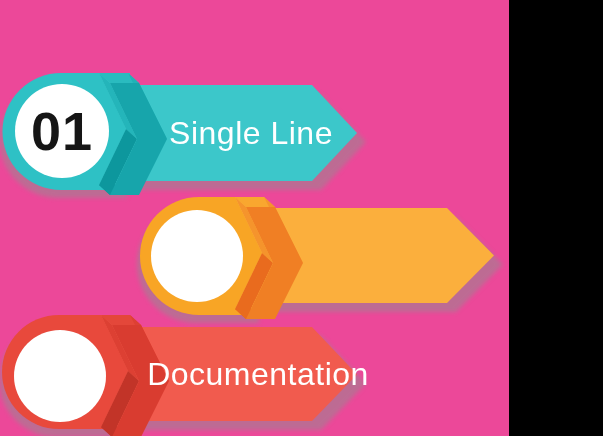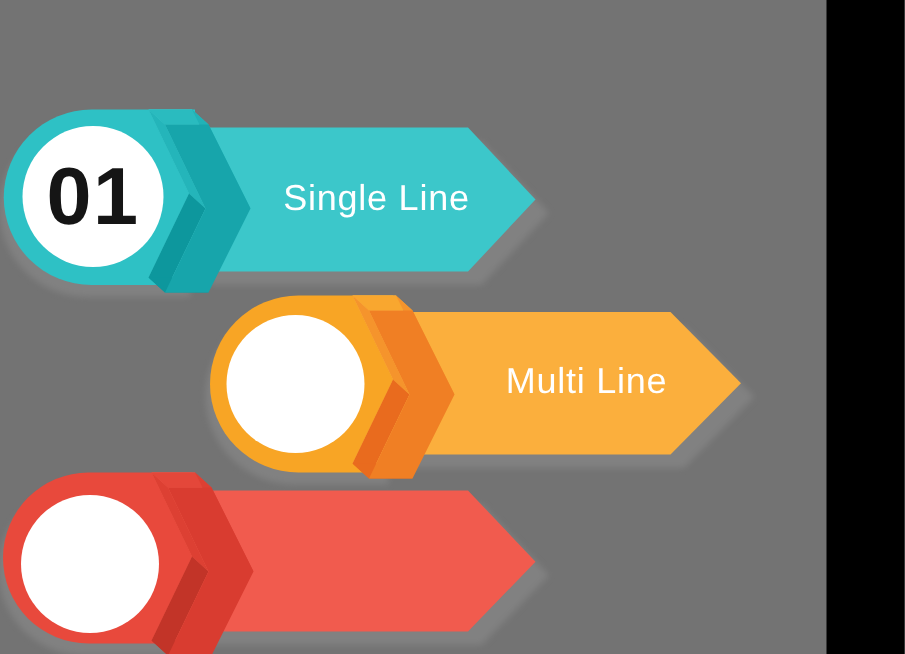--- a/index.html
+++ b/index.html
@@ -1,22 +1,22 @@
 <!DOCTYPE html>
 <html><head>
 <meta charset="utf-8">
 <style>
   html,body{margin:0;padding:0;}
   body{background:#000;font-family:"Liberation Sans",sans-serif;}
-  .stage{position:relative;width:551px;height:436px;background:#737373;overflow:hidden;}
+  .stage{position:relative;width:509px;height:436px;background:#ec4899;overflow:hidden;}
   .stage svg{position:absolute;left:0;top:0;}
   .overlay{position:absolute;display:flex;align-items:center;justify-content:center;
            pointer-events:none;}
   .num{color:#151515;font-weight:bold;font-size:54px;letter-spacing:1px;}
-  .lab{color:#fff;font-size:24px;font-weight:400;letter-spacing:0.5px;}
+  .lab{color:#fff;font-size:32px;font-weight:400;letter-spacing:0.5px;}
 </style>
 </head>
 <body>
 
 <div class="stage">
   <svg width="603" height="436" viewBox="0 0 603 436">
     <defs>
       <filter id="soft" x="-20%" y="-20%" width="140%" height="140%">
         <feGaussianBlur stdDeviation="2"></feGaussianBlur>
       </filter>
@@ -70,15 +70,15 @@
         <path d="M128,371 L139,381 L112,437 L101,427 Z" fill="#C23428"></path>
         <path d="M101,427 L130,427 L141,437 L112,437 Z" fill="#C23428"></path>
         <path d="M112,325 L141,325 L169,381 L141,437 L112,437 L139,381 Z" fill="#D93C30"></path>
       </g>
     </g>
   </svg>
 
   <div class="overlay num" style="left:12px;top:102px;width:100px;height:58px;">01</div>
   <div class="overlay lab" style="left:151px;top:116px;width:200px;height:34px;">Single Line</div>
 
-  <div class="overlay lab" style="left:291px;top:238px;width:200px;height:34px;">Multi Line</div>
 
+  <div class="overlay lab" style="left:158px;top:357px;width:200px;height:34px;">Documentation</div>
 </div>
 
 </body></html>

